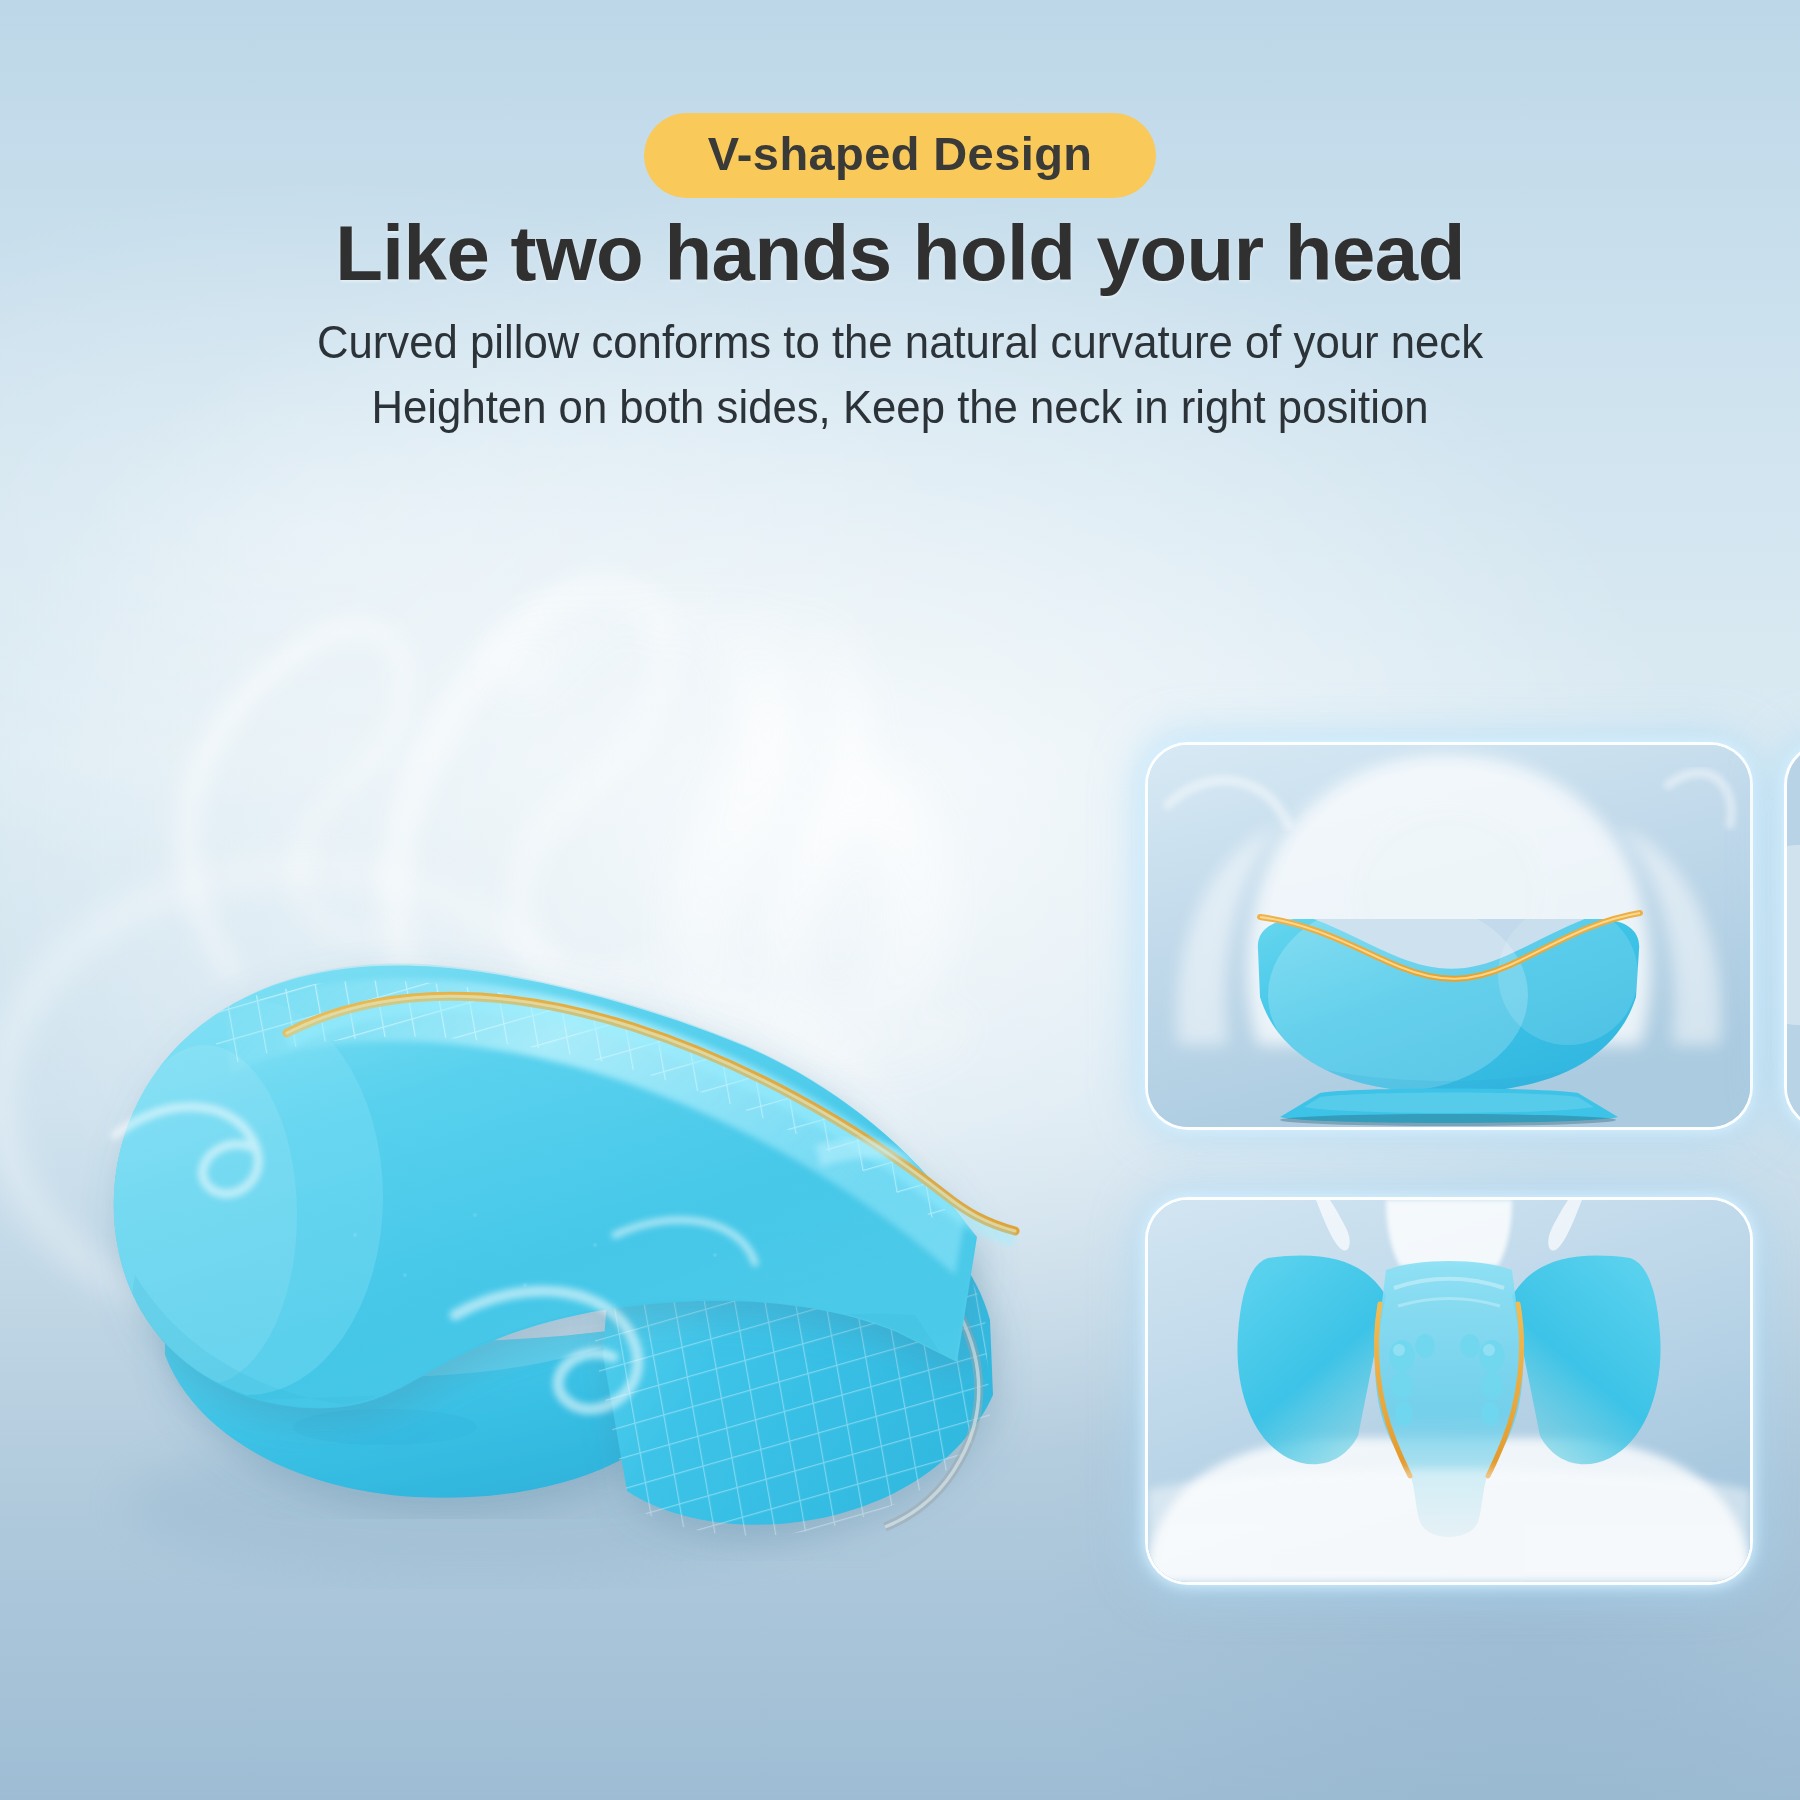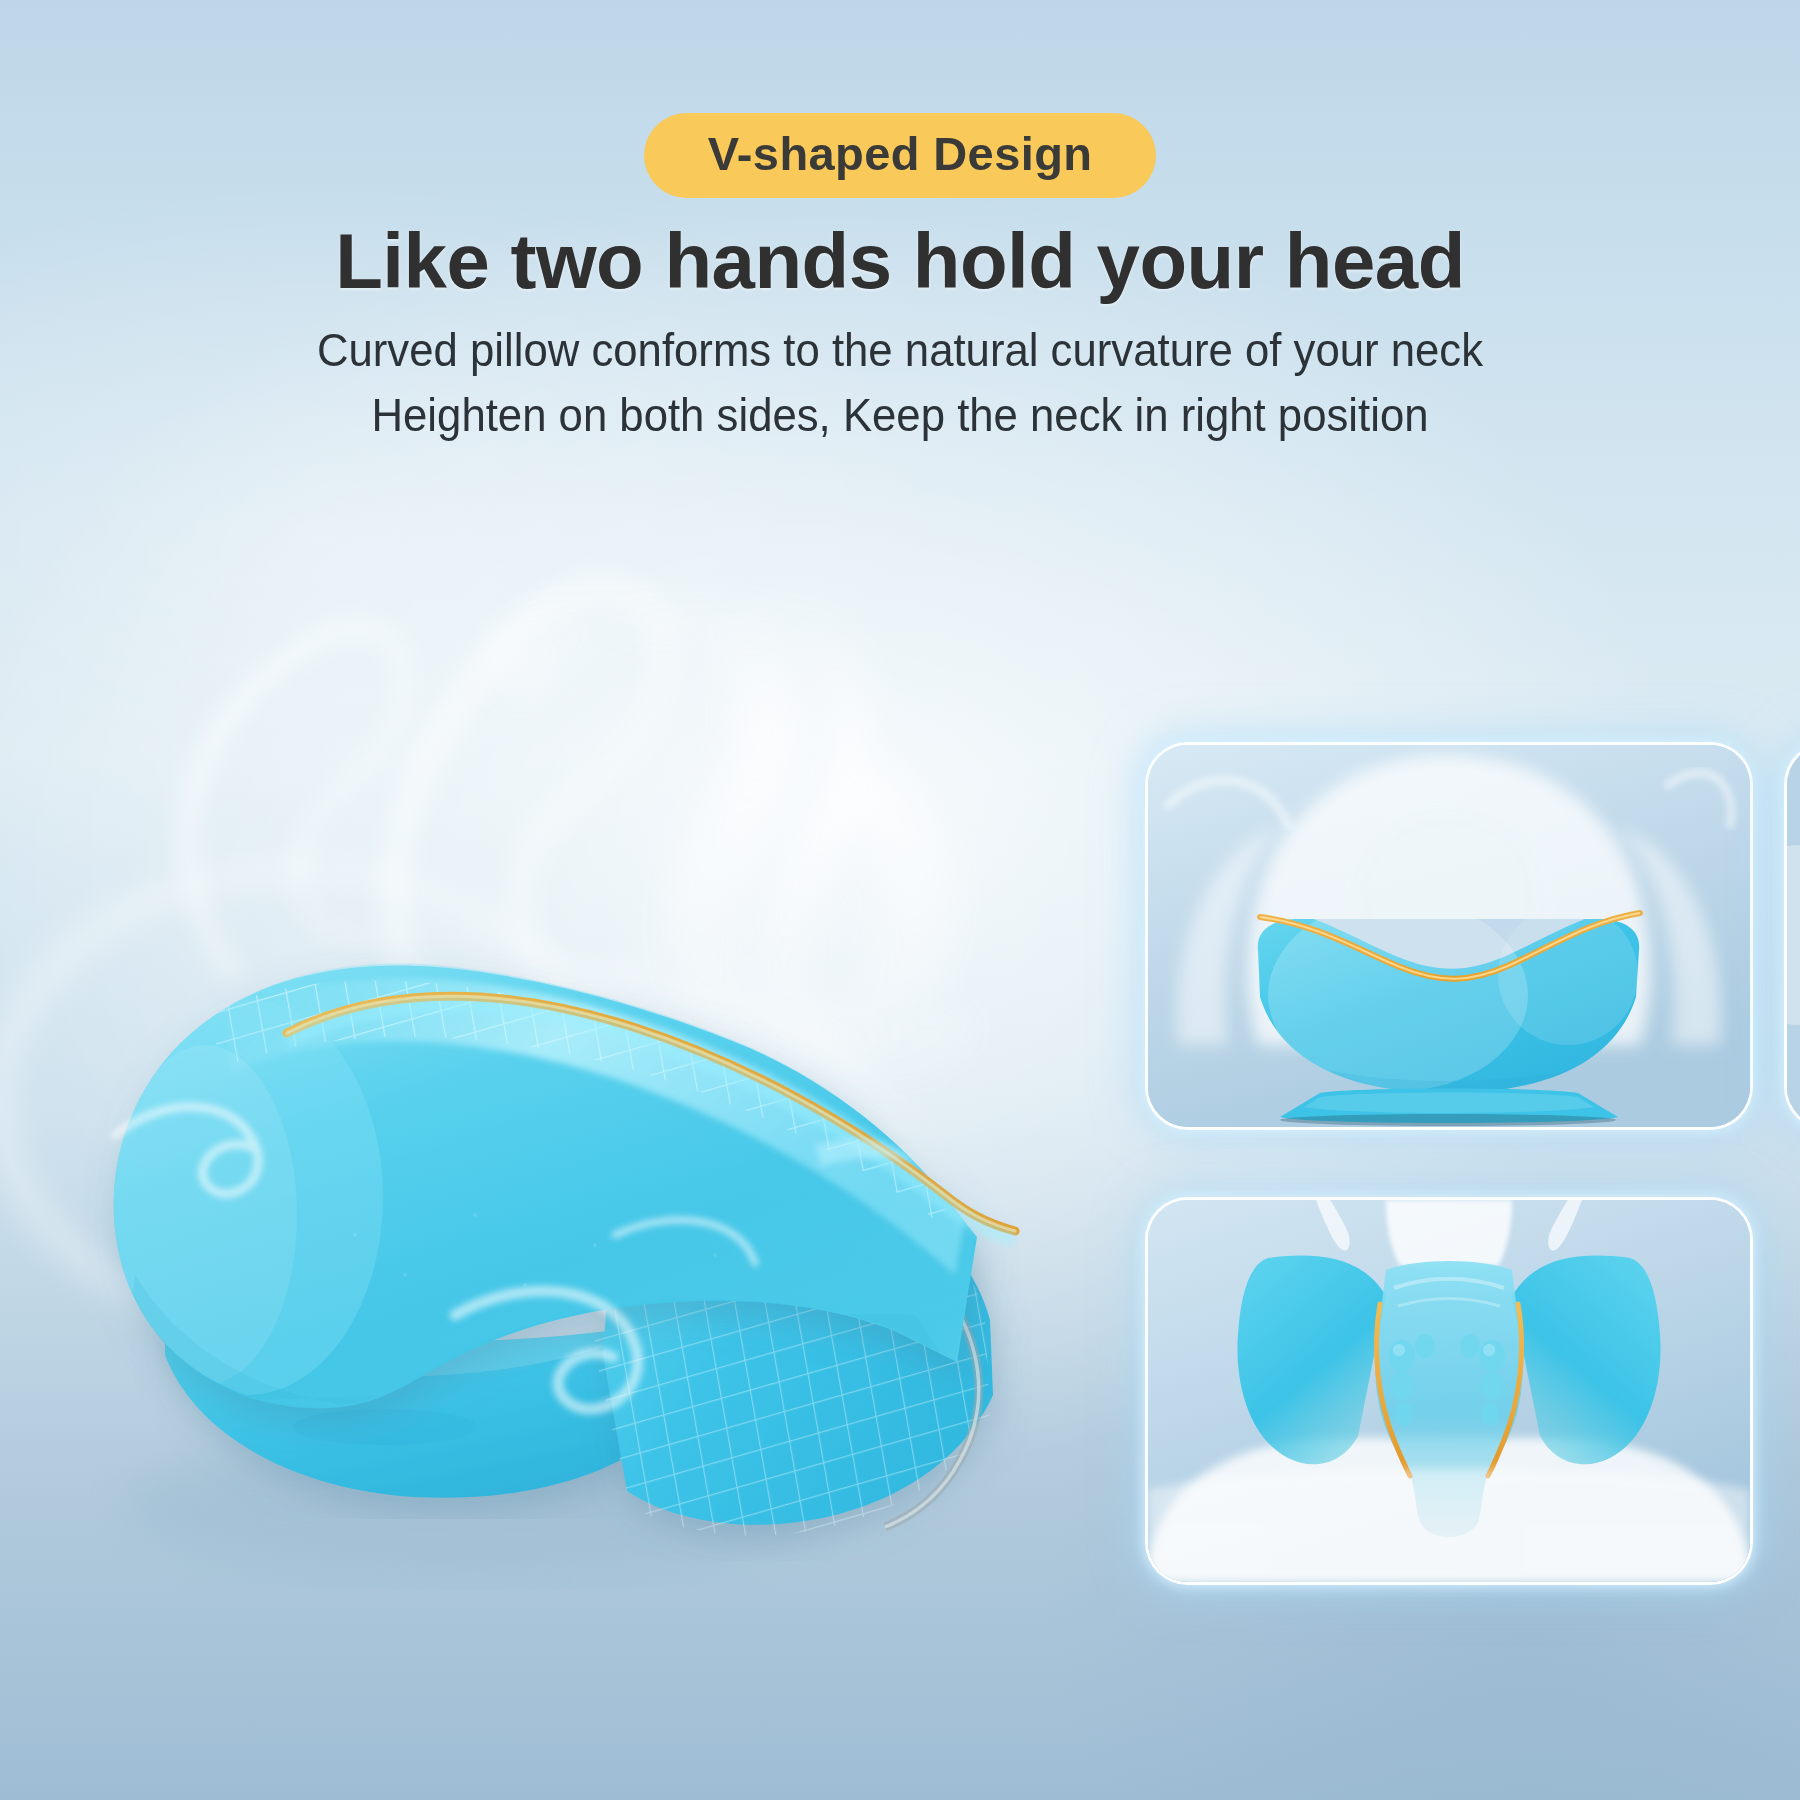--- a/index.html
+++ b/index.html
@@ -33,21 +33,21 @@
     padding:17px 64px 21px;
     border-radius:46px;
     font-size:47px;
     font-weight:bold;
     letter-spacing:0.4px;
     color:#3a3a38;
     line-height:1;
   }
 
   .headline{
-    margin-top:22px;
+    margin-top:14px;
     font-size:78px;
     font-weight:bold;
     color:#303030;
     letter-spacing:-0.5px;
     line-height:1.06;
     text-shadow:0 2px 3px rgba(255,255,255,0.45);
   }
 
   .subline{
     margin-top:16px;

